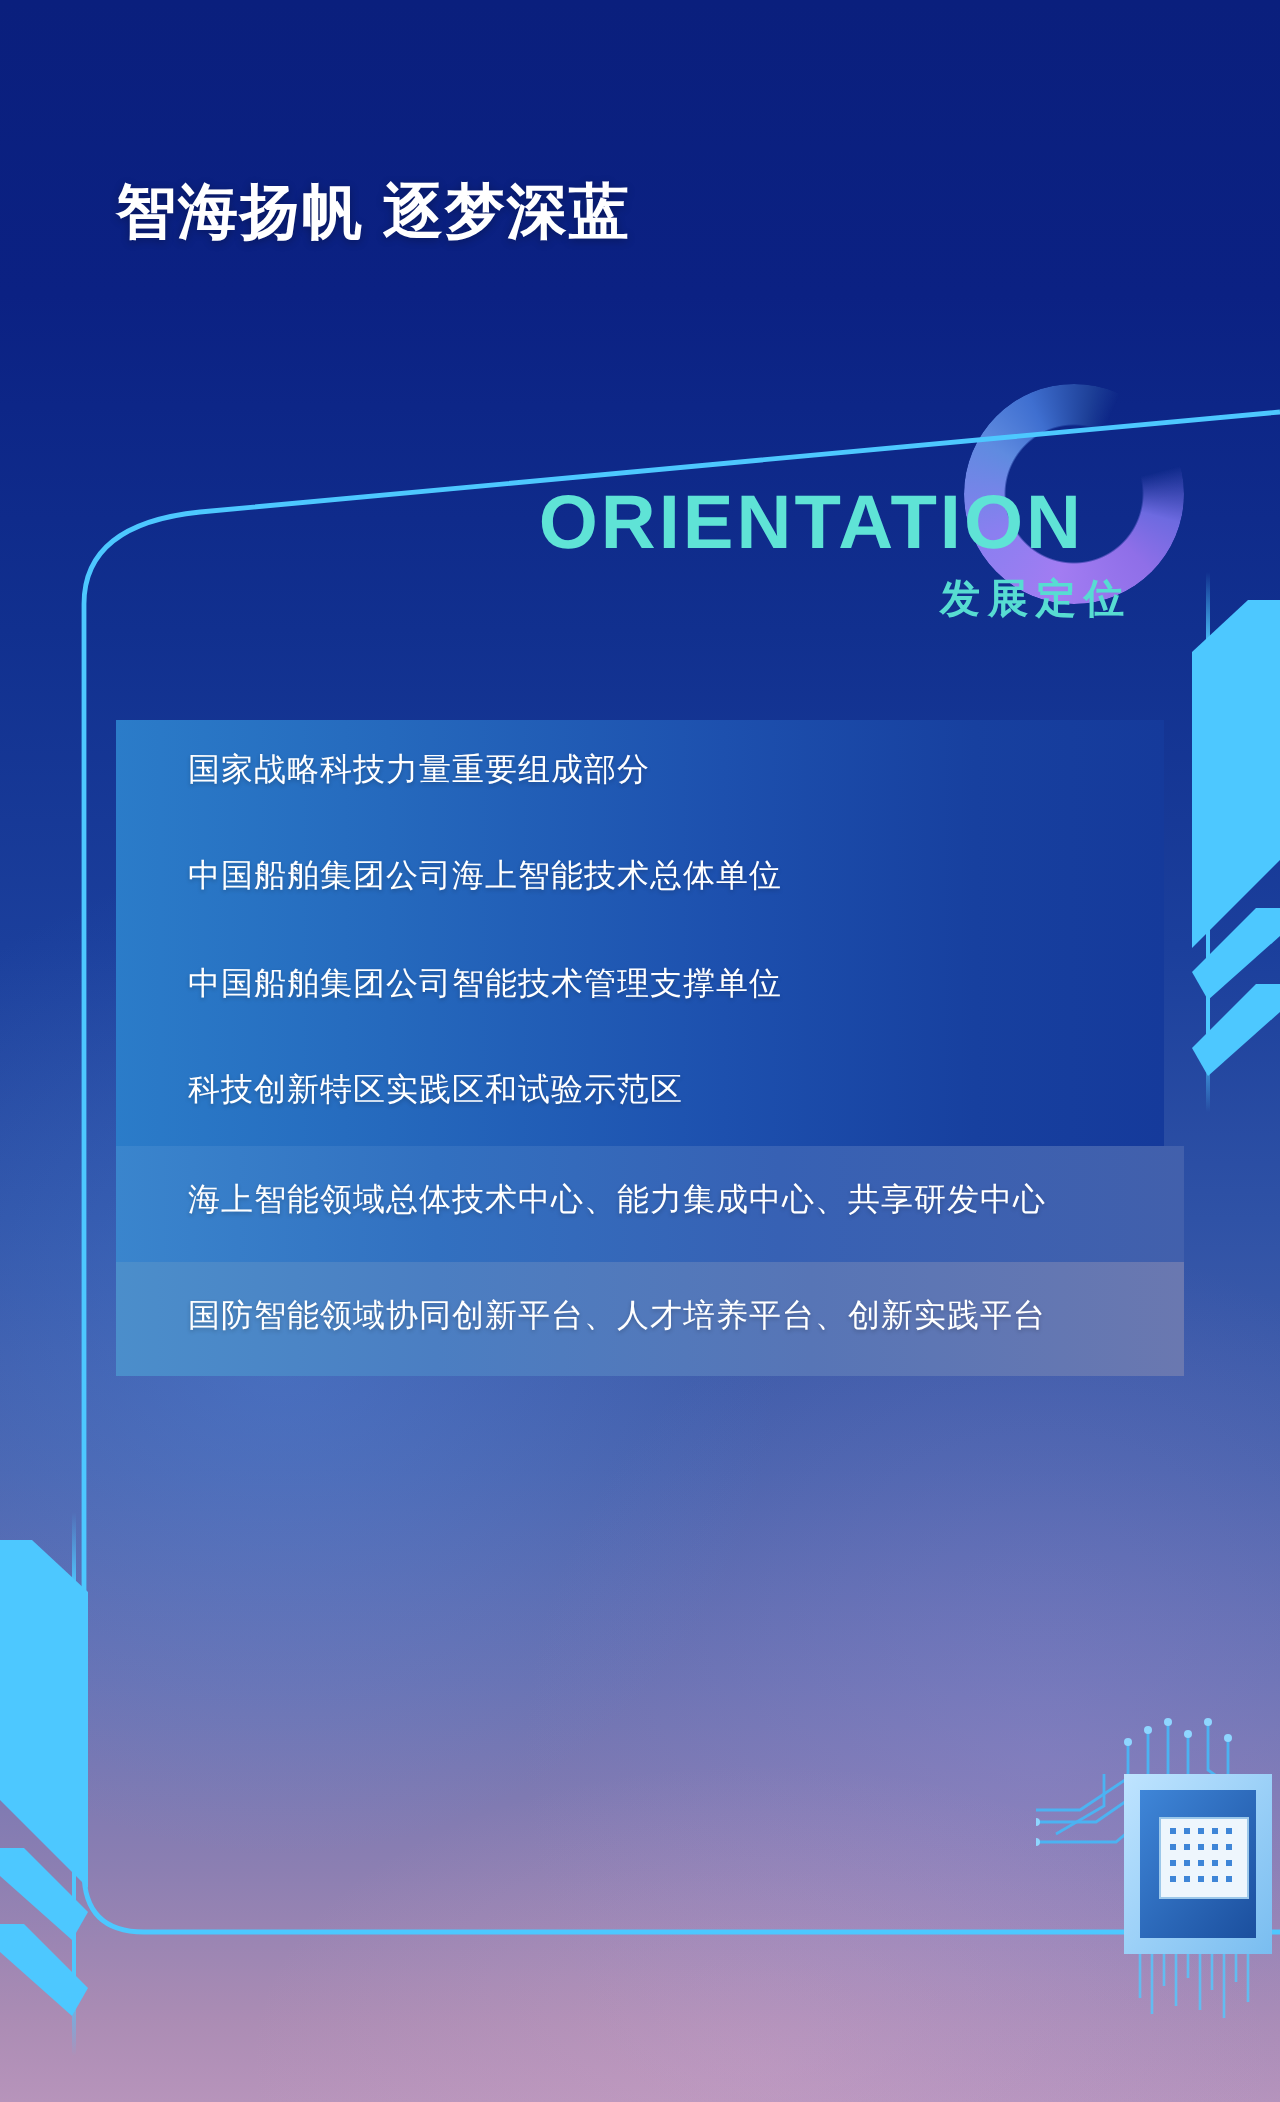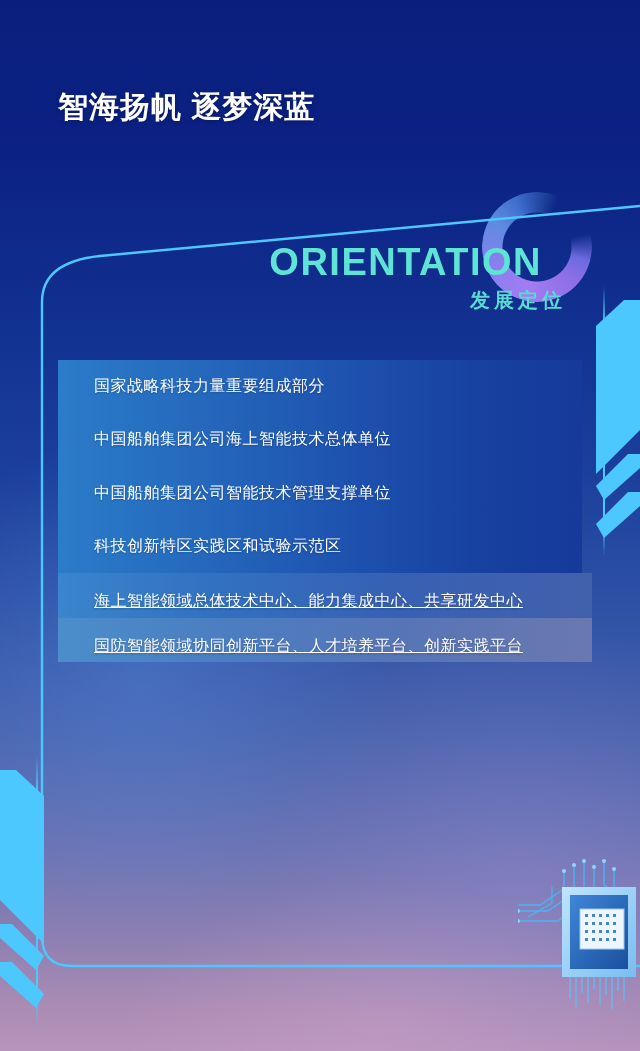--- a/index.html
+++ b/index.html
@@ -93,21 +93,21 @@
     box-sizing:border-box;
     padding:14px 18px 15px 36px;
     background:linear-gradient(90deg,#2b7cc9 0%,#2569bd 26%,#1d50ae 58%,#17409f 82%,#153a9b 100%);
     color:#ffffff;
     font-size:16px;
     line-height:1.52;
     letter-spacing:.5px;
     text-shadow:0 1px 2px rgba(0,0,0,.22);
   }
   .row.wide{width:534px;}
-  .row.tall{padding-top:16px;padding-bottom:4px;text-decoration:underline;}
+  .row.tall{padding-top:16px;padding-bottom:17px;}
 
   
   .row.t1{background:linear-gradient(90deg,#3a85cd 0%,#3270c0 30%,#3761b4 62%,#4260ac 100%);}
   .row.t2{background:linear-gradient(90deg,#4b8ecb 0%,#4b7ec2 30%,#5775b6 65%,#6a78b0 100%);}
 
   
   .chip{position:absolute;right:2px;bottom:42px;width:120px;height:150px;pointer-events:none;}
   .chip svg{display:block;}
 </style>
 </head>

